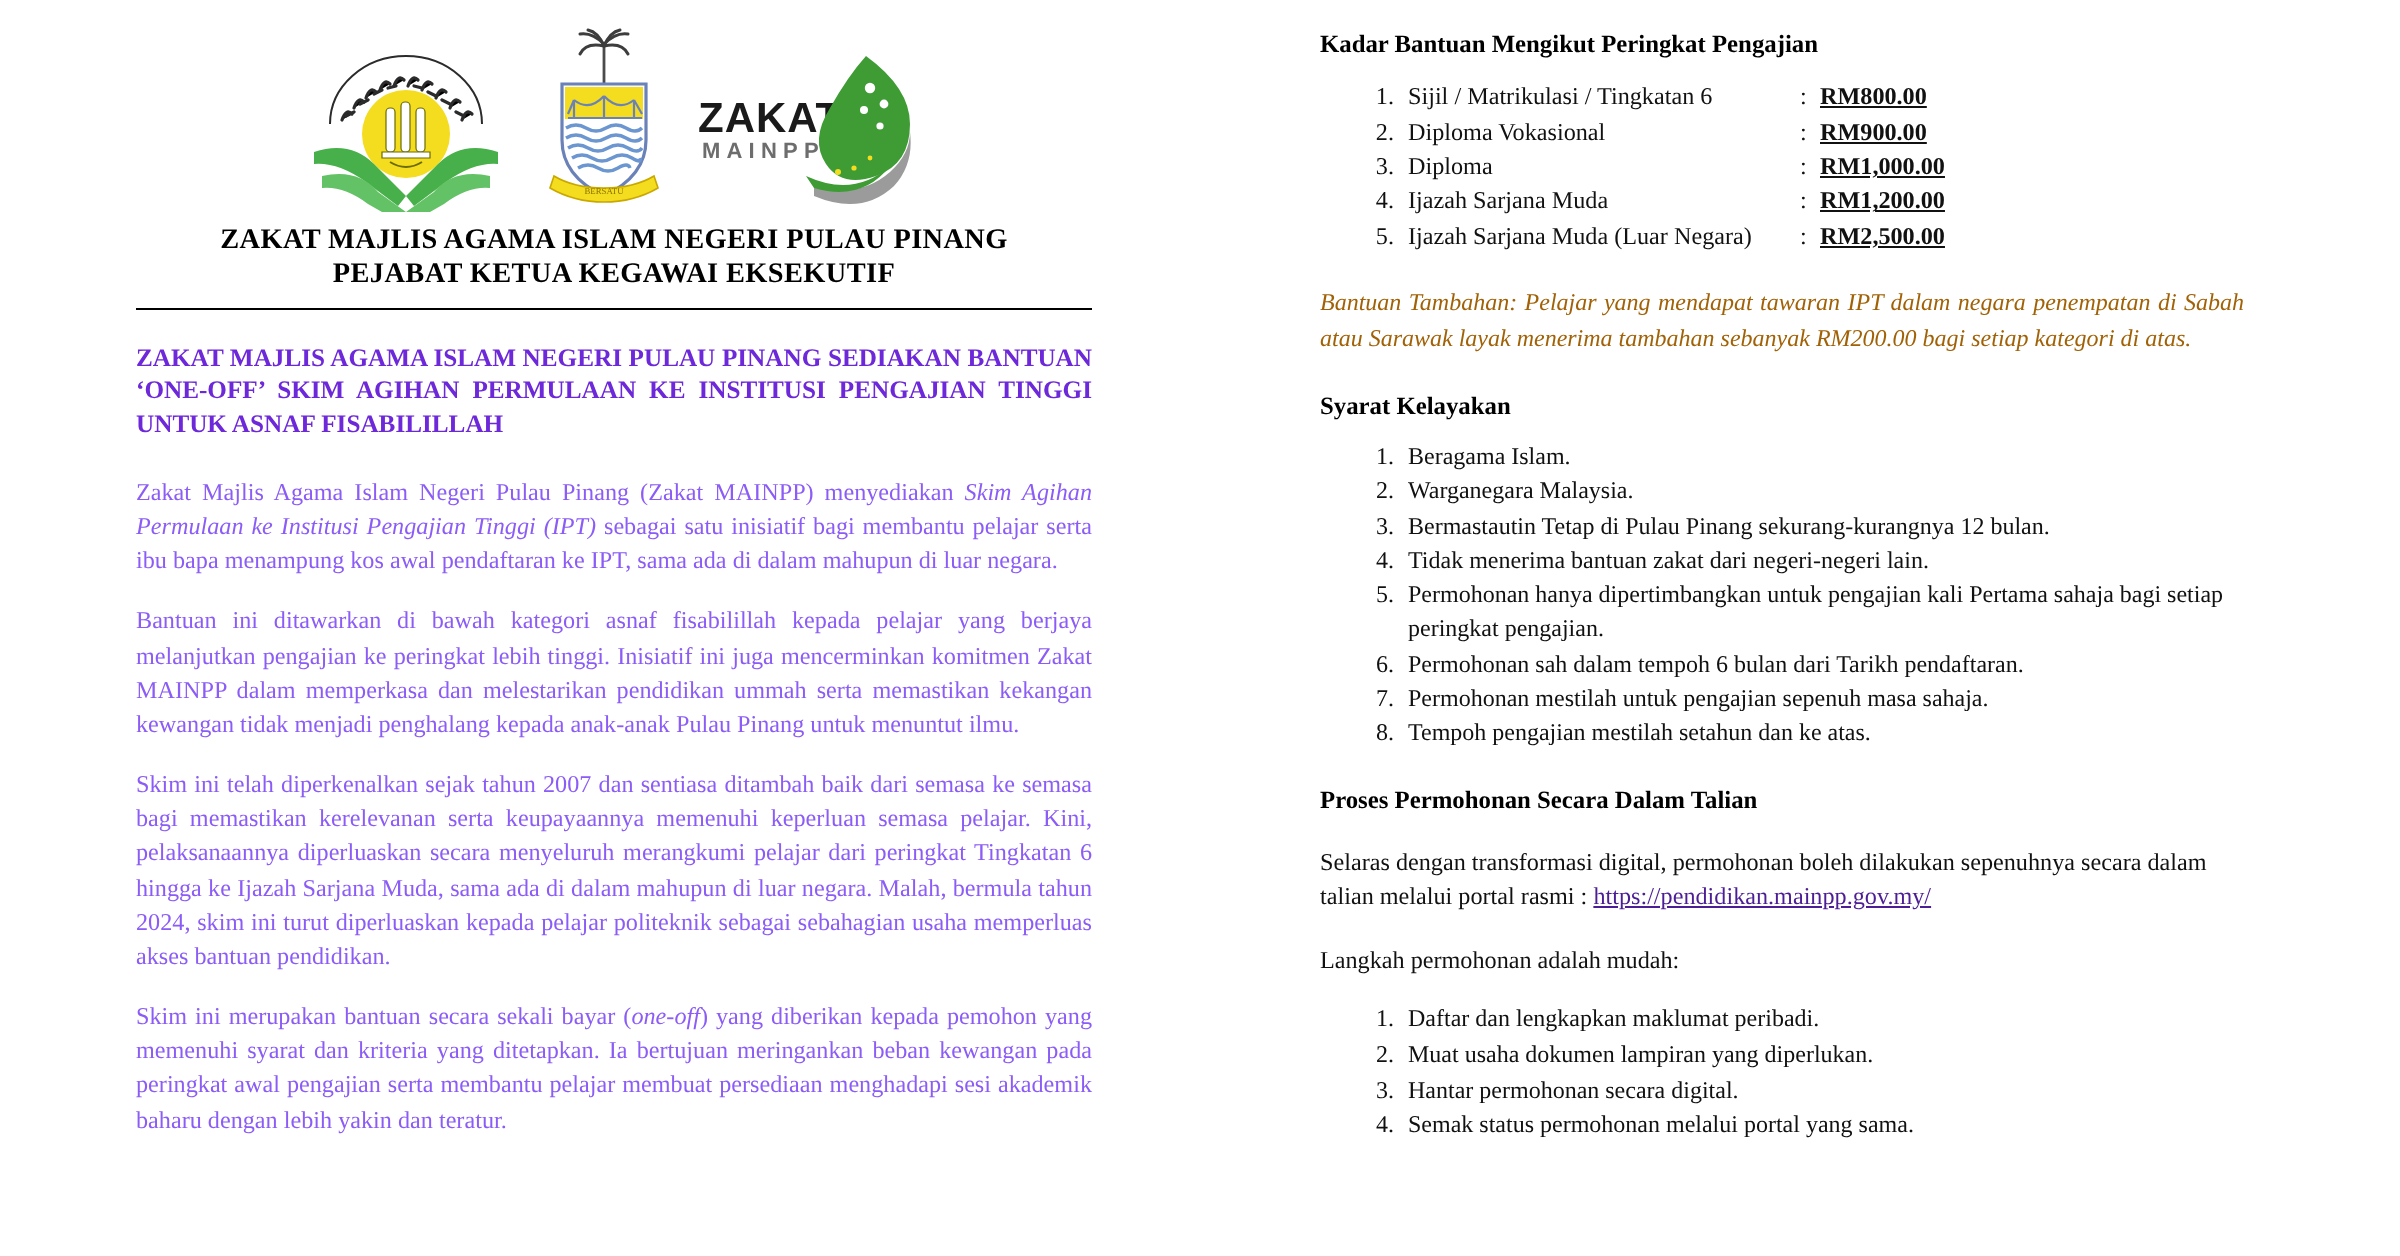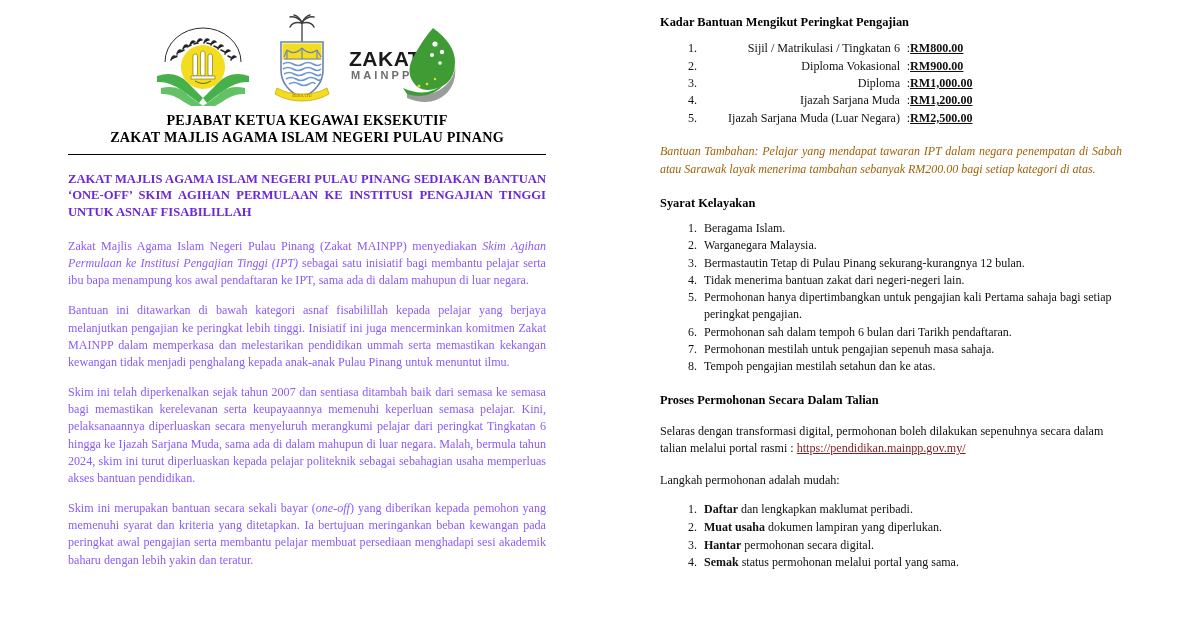--- a/index.html
+++ b/index.html
@@ -79,24 +79,24 @@
   .sec-head.spaced { margin-top: 17px; }
 
   ol.num-list {
     margin: 9px 0 0 0;
     padding-left: 40px;
     font-size: 12px;
     line-height: 1.47;
   }
   ol.num-list li { padding-left: 4px; margin: 0; text-align: left; }
   ol.num-list.tight li { line-height: 1.44; }
-  ol.num-list li b { font-weight: bold; margin-top: 48px; }
+  ol.num-list li b { font-weight: normal; margin-top: 48px; }
 
   
-  ol.rate-list { margin: 10px 0 0 0; padding-left: 40px; font-size: 12.1px; line-height: 1.44; text-align: right; }
+  ol.rate-list { margin: 10px 0 0 0; padding-left: 40px; font-size: 12.1px; line-height: 1.44; }
   ol.rate-list li { padding-left: 4px; }
   .rate-row { display: flex; align-items: baseline; }
   .rate-label { display: inline-block; width: 196px; }
   .rate-sep { width: 10px; display: inline-block; }
   .rate-amt { font-weight: bold; text-decoration: underline; }
 
   .note-italic {
     margin-top: 16px;
     font-style: italic;
     font-size: 12px;
@@ -106,21 +106,21 @@
   }
 
   .r-para {
     margin-top: 14px;
     font-size: 12.1px;
     line-height: 1.45;
     text-align: left;
     color: #111;
   }
   a.portal-link {
-    color: #7f1d1d;
+    color: #4c1d95;
     text-decoration: underline;
   }
   .quote-italic { font-style: italic; }
 </style>
 </head>
 <body>
 
 <div class="page">
 
   <div class="col-left">
@@ -229,22 +229,22 @@
           <g fill="#f4dc1e">
             <circle cx="72" cy="64" r="1.5"></circle>
             <circle cx="80" cy="62" r="1.3"></circle>
             <circle cx="88" cy="57" r="1.2"></circle>
           </g>
         </svg>
 
       </div>
 
       <div class="lh-title">
+        <div>ZAKAT MAJLIS AGAMA ISLAM NEGERI PULAU PINANG</div>
         <div>PEJABAT KETUA KEGAWAI EKSEKUTIF</div>
-        <div>ZAKAT MAJLIS AGAMA ISLAM NEGERI PULAU PINANG</div>
       </div>
 
       <hr class="lh-rule">
     </div>
 
     <div class="doc-heading">ZAKAT MAJLIS AGAMA ISLAM NEGERI PULAU PINANG SEDIAKAN BANTUAN ‘ONE-OFF’ SKIM AGIHAN PERMULAAN KE INSTITUSI PENGAJIAN TINGGI UNTUK ASNAF FISABILILLAH</div>
 
     <p class="body-p first"><span>Zakat Majlis Agama Islam Negeri Pulau Pinang (Zakat MAINPP) menyediakan </span><i>Skim Agihan Permulaan ke Institusi Pengajian Tinggi (IPT)</i><span> sebagai satu inisiatif bagi membantu pelajar serta ibu bapa menampung kos awal pendaftaran ke IPT, sama ada di dalam mahupun di luar negara.</span></p>
 
     <p class="body-p">Bantuan ini ditawarkan di bawah kategori asnaf fisabilillah kepada pelajar yang berjaya melanjutkan pengajian ke peringkat lebih tinggi. Inisiatif ini juga mencerminkan komitmen Zakat MAINPP dalam memperkasa dan melestarikan pendidikan ummah serta memastikan kekangan kewangan tidak menjadi penghalang kepada anak-anak Pulau Pinang untuk menuntut ilmu.</p>

